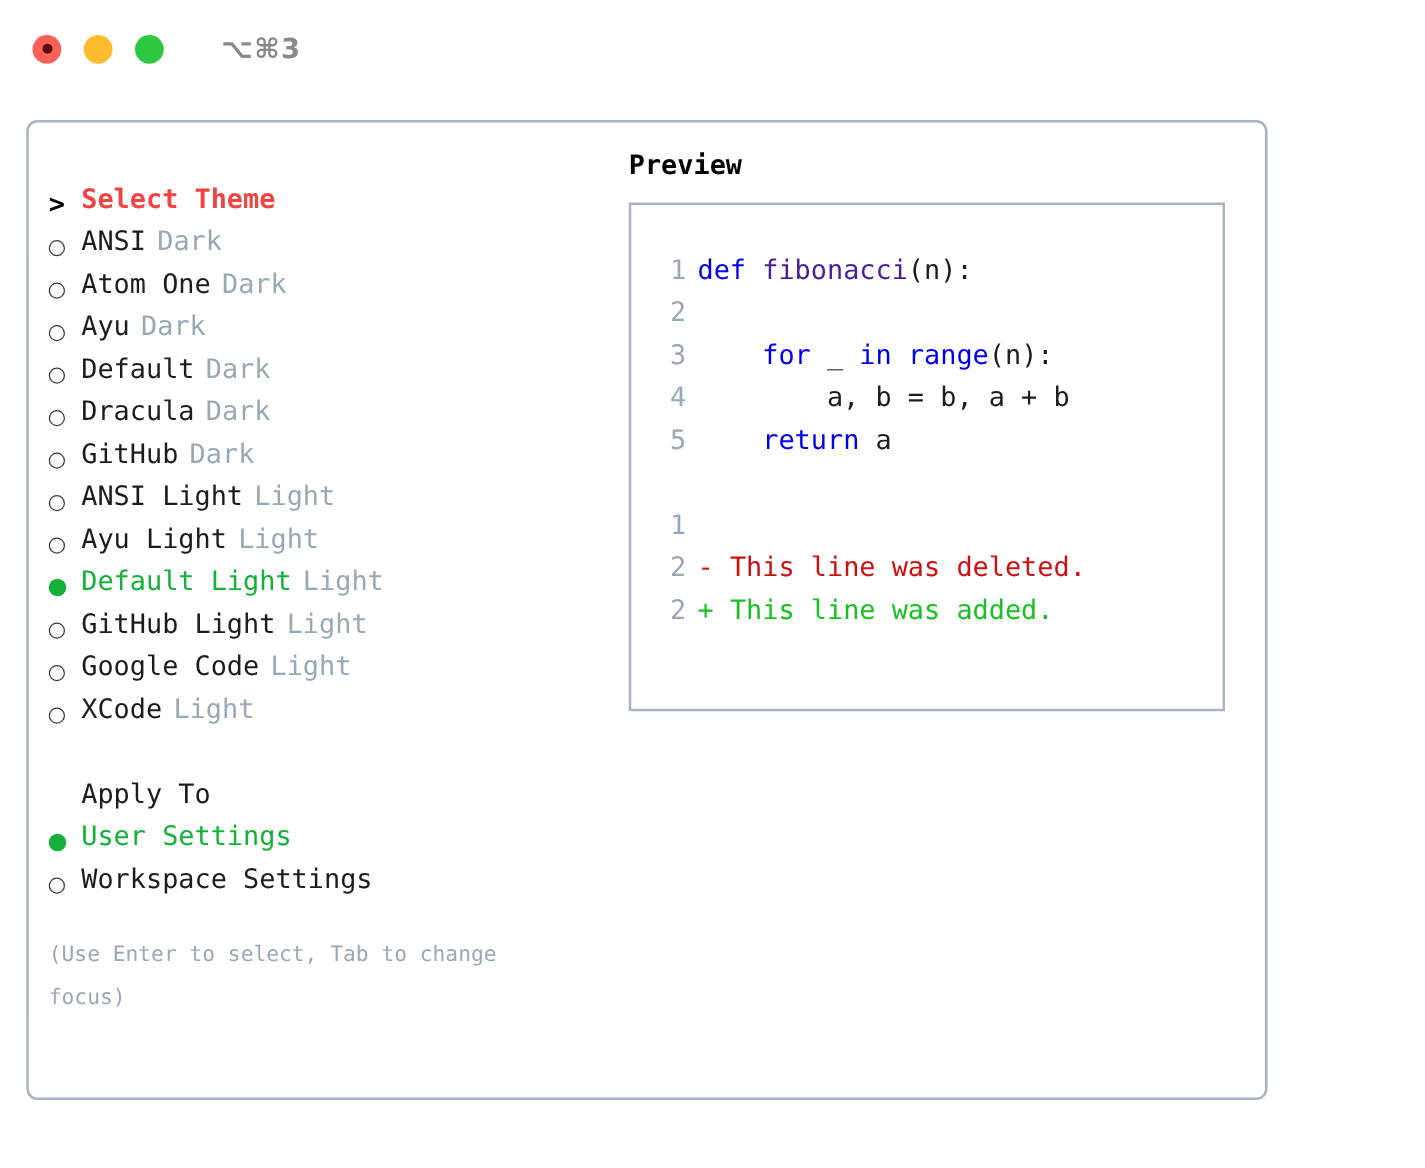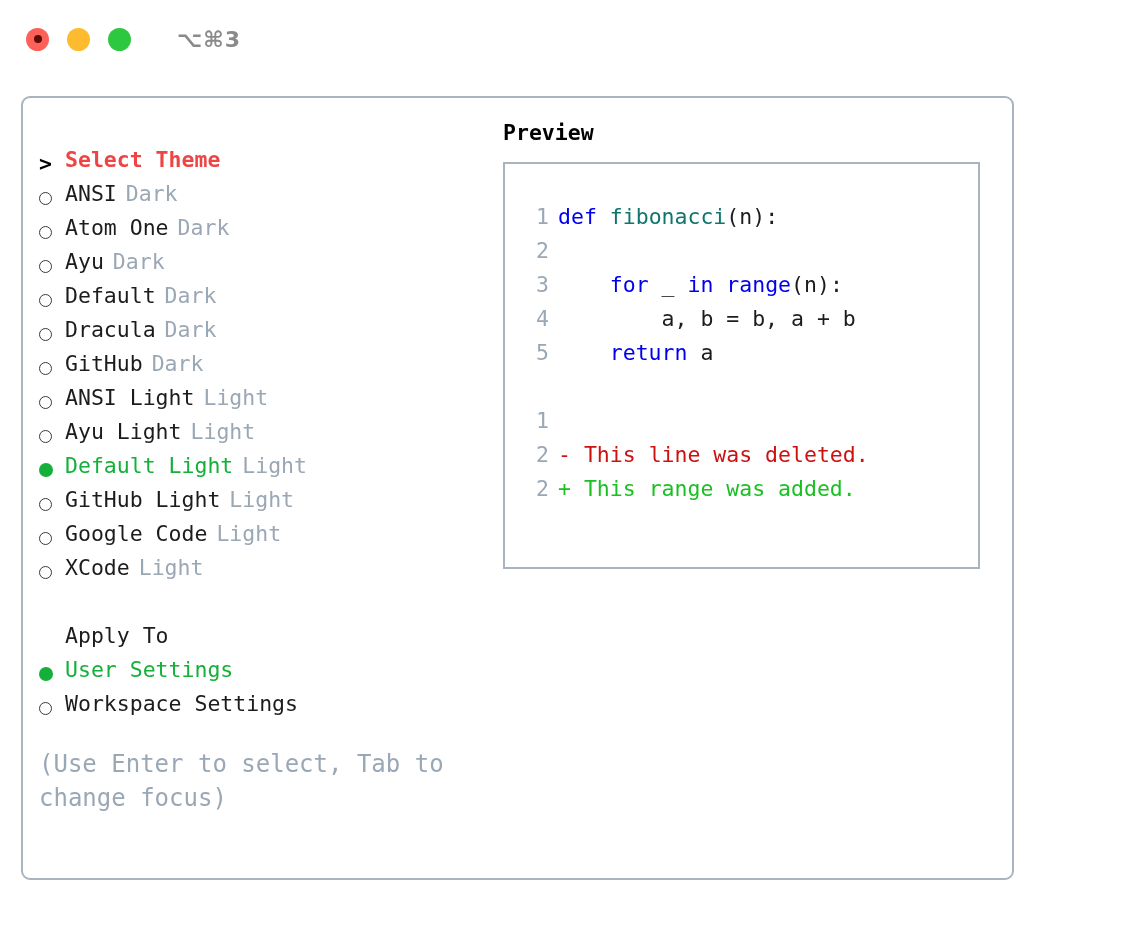--- a/index.html
+++ b/index.html
@@ -119,21 +119,21 @@
   .label.selected { color: #14b03a; }
   .tag {
     color: #9aa7b5;
     margin-left: 9px;
   }
 
   .spacer { height: 34px; }
 
   #hint {
     margin-top: 22px;
-    font-size: 24px;
+    font-size: 17px;
     line-height: 34px;
     color: #9aa7b5;
     width: 410px;
   }
 
   
   #right-col {
     flex: 1;
     padding: 22px 0 0 2px;
   }
@@ -161,21 +161,21 @@
   .lineno {
     width: 30px;
     flex: 0 0 30px;
     text-align: right;
     color: #9aa7b5;
     margin-right: 9px;
   }
   .code-body { color: #1c1c1c; }
 
   .kw   { color: #0000ee; }
-  .fn   { color: #0f766e; }
+  .fn   { color: #4c1d95; }
   .pl   { color: #1c1c1c; }
 
   .blank-line { height: 34px; }
 
   .diff-ctx { color: #8a8a8a; }
   .diff-del { color: #cc1111; }
   .diff-add { color: #19c021; }
 </style>
 </head>
 <body>
@@ -228,20 +228,20 @@
               <div class="code-line"><span class="lineno">1</span><span class="code-body"><span class="kw">def</span><span class="pl"> </span><span class="fn">fibonacci</span><span class="pl">(n):</span></span></div>
               <div class="code-line"><span class="lineno">2</span></div>
               <div class="code-line"><span class="lineno">3</span><span class="code-body"><span class="pl">    </span><span class="kw">for</span><span class="pl"> _ </span><span class="kw">in</span><span class="pl"> </span><span class="kw">range</span><span class="pl">(n):</span></span></div>
               <div class="code-line"><span class="lineno">4</span><span class="code-body"><span class="pl">        a, b = b, a + b</span></span></div>
               <div class="code-line"><span class="lineno">5</span><span class="code-body"><span class="pl">    </span><span class="kw">return</span><span class="pl"> a</span></span></div>
             </div>
           <div class="blank-line"></div>
           <div id="diff-block">
               <div class="code-line"><span class="lineno">1</span><span class="diff-ctx"> </span><span class="diff-ctx">&nbsp;</span></div>
               <div class="code-line"><span class="lineno">2</span><span class="diff-del">-</span><span class="diff-del">&nbsp;</span><span class="diff-del">This line was deleted.</span></div>
-              <div class="code-line"><span class="lineno">2</span><span class="diff-add">+</span><span class="diff-add">&nbsp;</span><span class="diff-add">This range was added.</span></div>
+              <div class="code-line"><span class="lineno">2</span><span class="diff-add">+</span><span class="diff-add">&nbsp;</span><span class="diff-add">This line was added.</span></div>
             </div>
         </div>
       </div>
 
     </div>
   </div>
 </div>
 
 </body></html>

